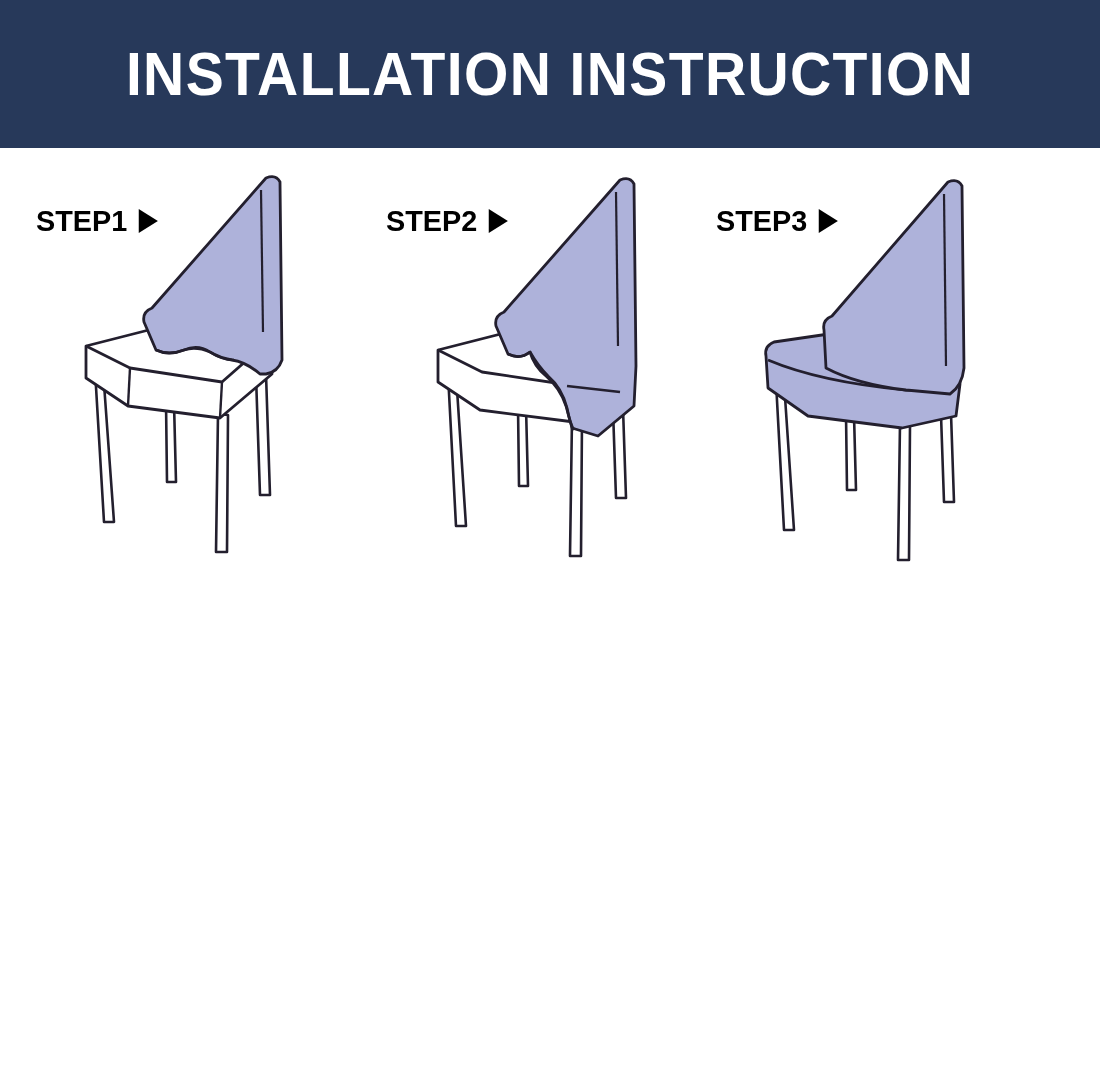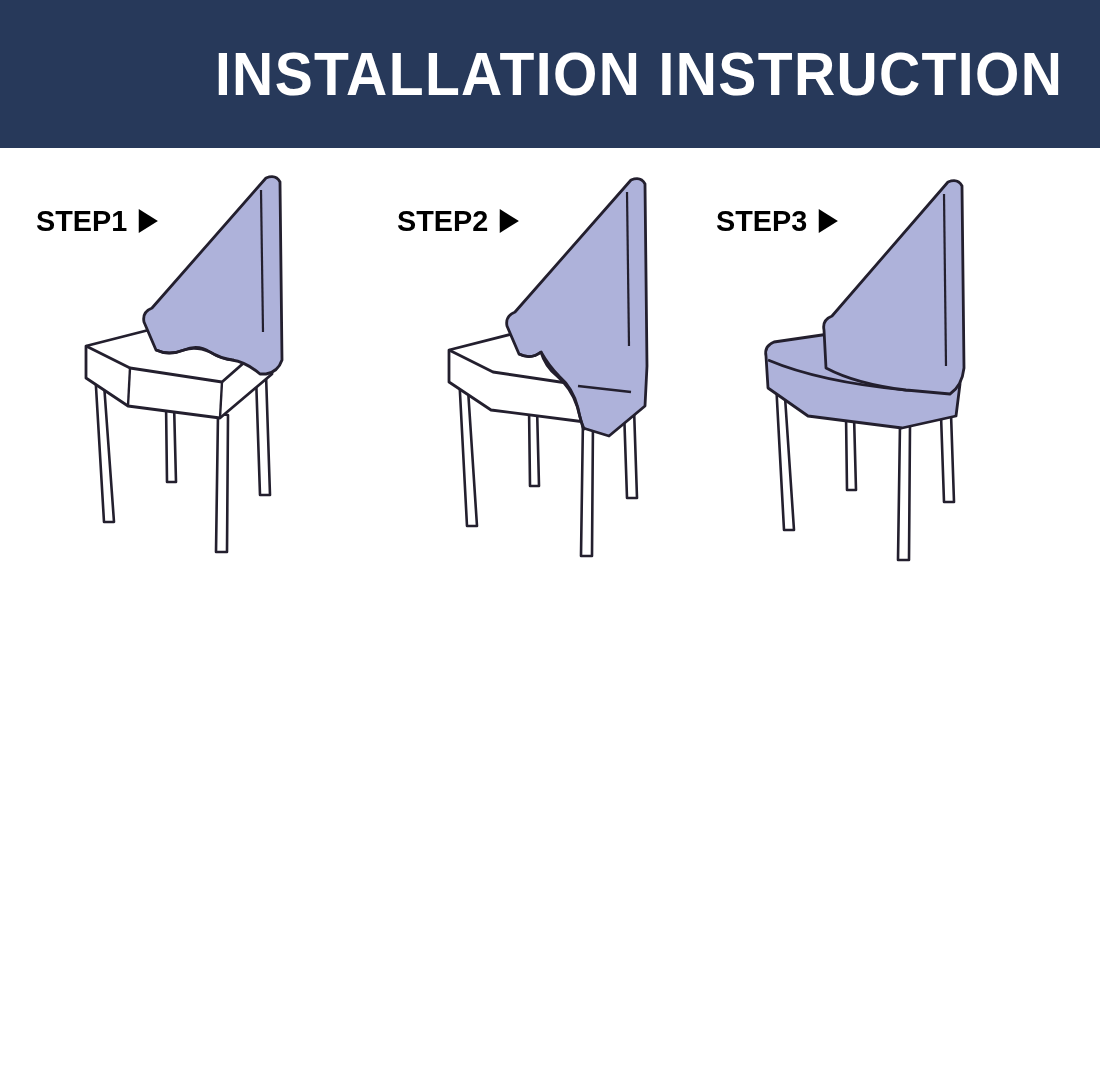--- a/index.html
+++ b/index.html
@@ -17,21 +17,21 @@
     position: relative;
   }
 
   
   .banner {
     width: 1100px;
     height: 148px;
     background: #27395a;
     display: flex;
     align-items: center;
-    justify-content: flex-end;
+    justify-content: center;
   }
   .banner-title {
     color: #ffffff;
     font-size: 62px;
     font-weight: bold;
     letter-spacing: 1.5px;
     transform: scaleX(0.92);
     font-family: "Liberation Sans Narrow", "Liberation Sans", sans-serif;
     white-space: nowrap;
     line-height: 1;
@@ -45,21 +45,21 @@
     background: #ffffff;
     padding-left: 47px;
   }
   .step {
     position: absolute;
     top: 0;
     width: 340px;
     height: 470px;
   }
   .step-1 { left: 18px; }
-  .step-2 { left: 379px; }
+  .step-2 { left: 368px; }
   .step-3 { left: 698px; text-align: center; }
 
   .step-label {
     position: absolute;
     top: 56px;
     left: 18px;
     font-size: 30px;
     font-weight: bold;
     color: #000000;
     letter-spacing: 0px;

